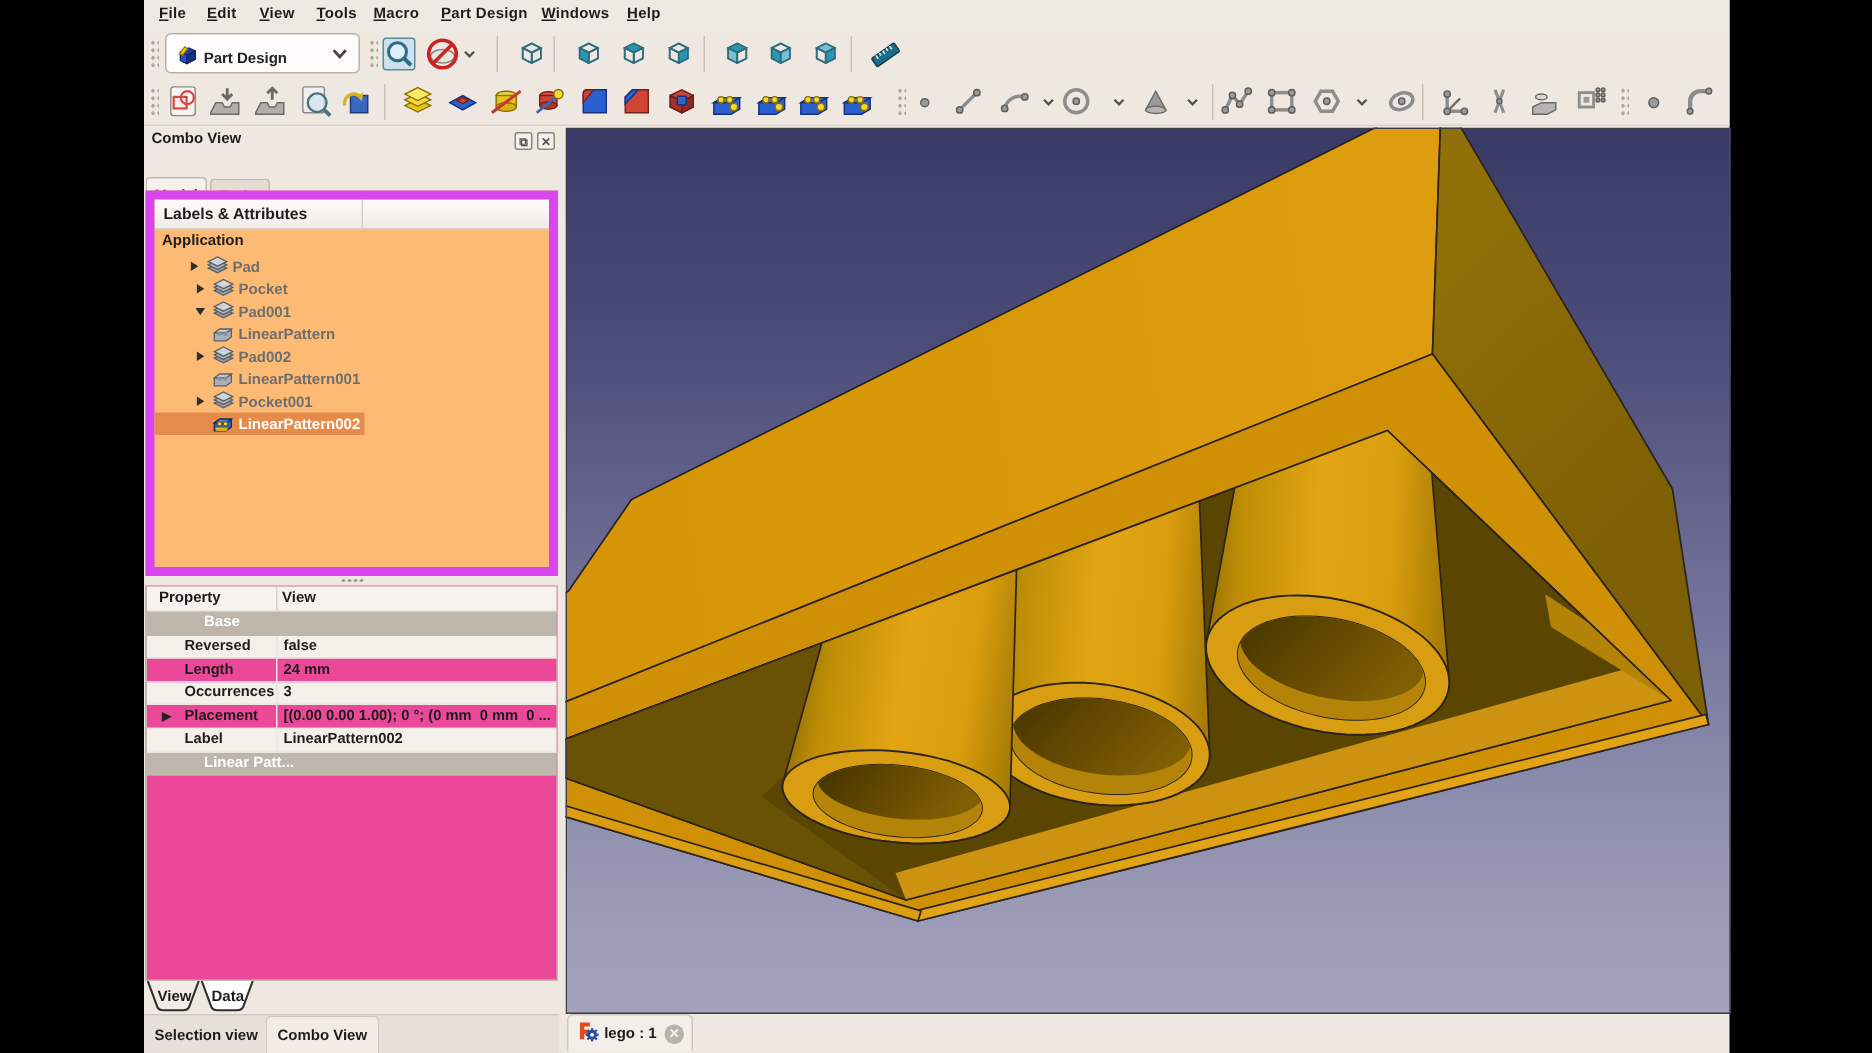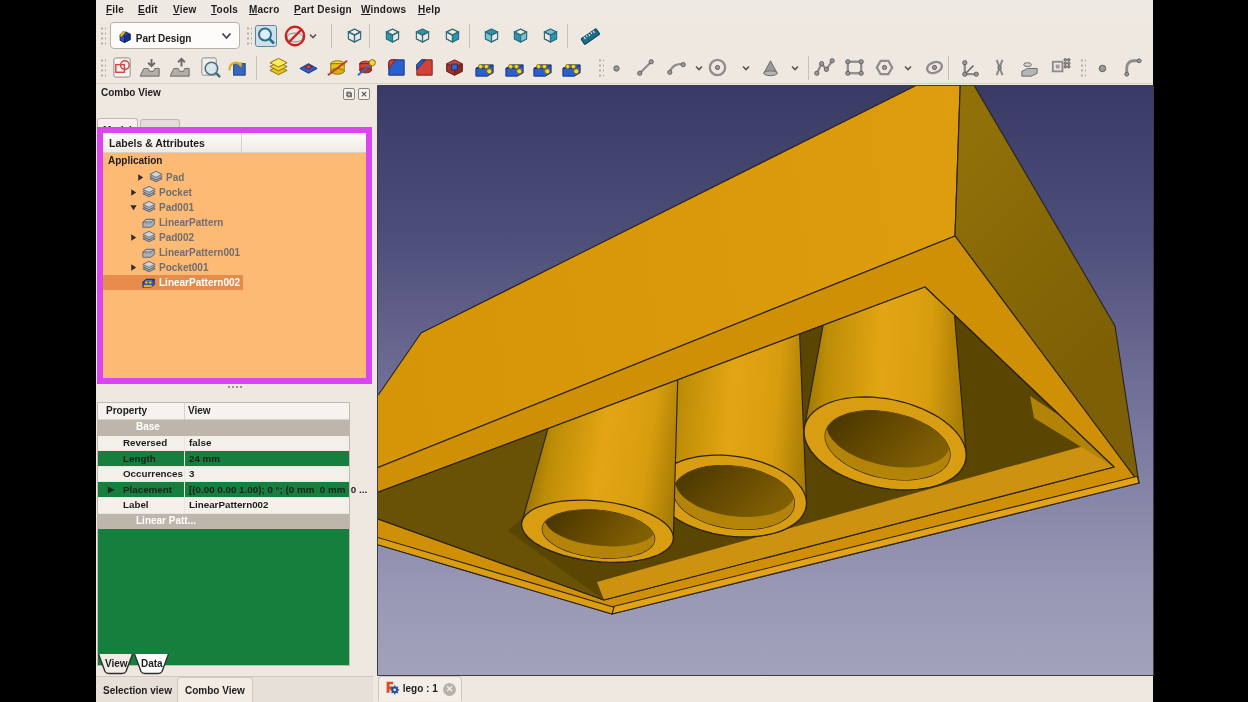--- a/index.html
+++ b/index.html
@@ -32,21 +32,21 @@
 #treebody { padding-top:2px; }
 .trow { height:15px; font-size:10px; color:#1d1d1d; white-space:nowrap; }
 .trow.dim .tlb { color:#6e6e6e; }
 .tar { display:inline-block; width:13px; }
 .tic { display:inline-block; width:17px; vertical-align:-2px; }
 .tlb { font-weight:700; vertical-align:1px; }
 .trow.sel { background:#e78b4b; width:140px; }
 #splitter { position:absolute; left:1px; top:299px; width:275px; height:6px; }
 #splitter:after { content:""; position:absolute; left:130px; top:2px; width:16px; height:2px;
   background:radial-gradient(circle 1px, #9a938a 1px, transparent 1.2px); background-size:4px 2px; }
-#props { position:absolute; left:1px; top:317px; width:253px; height:264px; background:#15803d;
+#props { position:absolute; left:1px; top:305px; width:275px; height:264px; background:#ec4899;
   border:1px solid #c2bab0; font-size:10px; }
 #phdr { height:17px; background:#f6f2ed; border-bottom:1px solid #d8d1c8; font-weight:700; color:#1d1d1d; position:relative; }
 #phdr .c1 { position:absolute; left:8px; top:2px; }
 #phdr .c2 { position:absolute; left:90px; top:2px; }
 #phdr:after { content:""; position:absolute; left:86px; top:0; width:1px; height:17px; background:#d8d1c8; }
 .prow { height:15.6px; border-bottom:1px solid #eae5de; position:relative; font-weight:700; color:#1d1d1d; font-size:9.8px; }
 .prow.alt { background:#f3efe9; }
 .prow.group { background:#beb5ab; color:#fff; border-bottom:1px solid #beb5ab;padding-left:13px; }
 .prow.group span { padding-left:25px; font-size:10px; position:relative; top:1px; }
 .prow .pk { position:absolute; left:25px; top:1.5px; }
@@ -363,21 +363,21 @@
     </div>
   <div id="dock">
     <div class="title">Combo View
       <span class="winbtn" style="left:247px">⧉</span><span class="winbtn" style="left:262px">✕</span>
     </div>
     <div id="tabs"><span class="tab act">Model</span><span class="tab">Tasks</span></div>
     <div id="treewrap">
       <div id="treehdr">Labels &amp; Attributes</div>
       <div id="treebody">
           <div class="trow" style="padding-left:5px"><span class="tlb" style="color:#1d1d1d">Application</span></div>
-          <div class="trow dim" style="padding-left:33px"><span class="tar"><svg width="9" height="9" viewBox="0 0 10 10">
+          <div class="trow dim" style="padding-left:22px"><span class="tar"><svg width="9" height="9" viewBox="0 0 10 10">
                 <path d="M2.5 1.5 L8 5 L2.5 8.5 Z" fill="#2e2e2e"></path>
               </svg></span><span class="tic"><svg width="14" height="14" viewBox="0 0 16 16">
                 <path d="M1 10 l7 -3.5 7 3.5 -7 3.5 z" fill="#9aa0a8" stroke="#5a6068"></path>
                 <path d="M1 7.5 l7 -3.5 7 3.5 -7 3.5 z" fill="#b8bcc2" stroke="#5a6068"></path>
                 <path d="M1 5 l7 -3.5 7 3.5 -7 3.5 z" fill="#d0d4d8" stroke="#5a6068"></path>
               </svg></span><span class="tlb">Pad</span></div>
           <div class="trow dim" style="padding-left:26px"><span class="tar"><svg width="9" height="9" viewBox="0 0 10 10">
                 <path d="M2.5 1.5 L8 5 L2.5 8.5 Z" fill="#2e2e2e"></path>
               </svg></span><span class="tic"><svg width="14" height="14" viewBox="0 0 16 16">
                 <path d="M1 10 l7 -3.5 7 3.5 -7 3.5 z" fill="#9aa0a8" stroke="#5a6068"></path>

